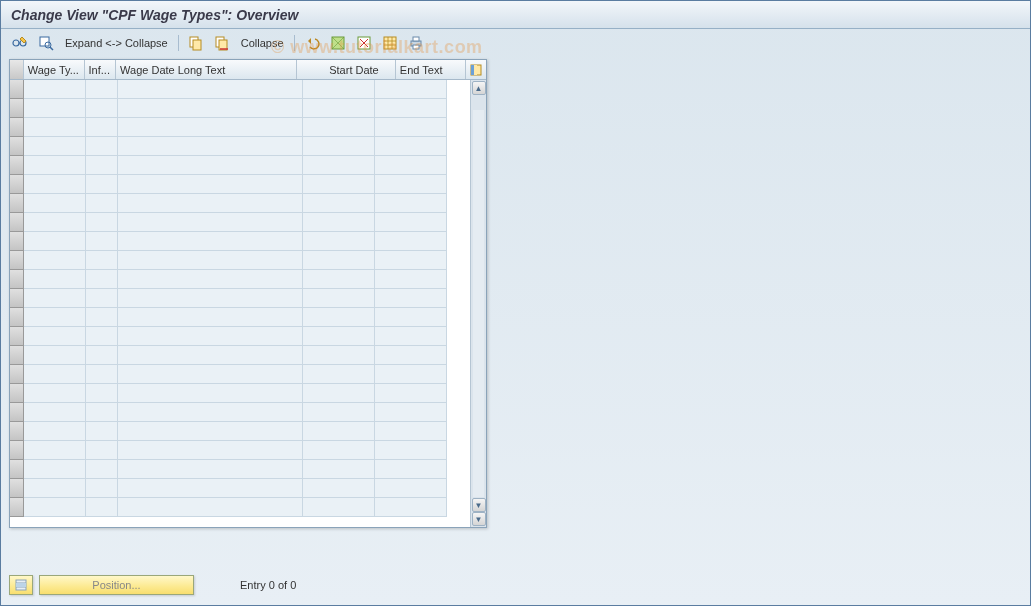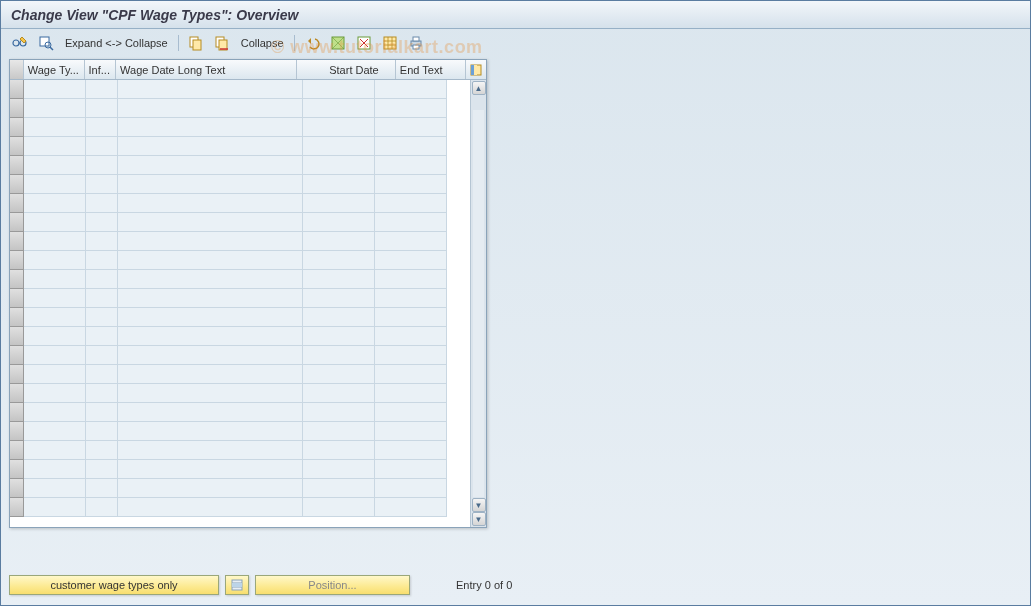--- a/index.html
+++ b/index.html
@@ -331,21 +331,20 @@
         <div class="arrow">▲</div>
         <div class="track"></div>
         <div class="arrow down">▼</div>
         <div class="arrow down2">▼</div>
       </div>
     </div>
   </div>
 </div>
 
 <div class="footer">
-  <div class="btn wide">customer wage types only</div>
   <div class="btn icon">
     <svg class="ic-sm" viewBox="0 0 12 12">
         <rect x="1" y="1" width="10" height="10" fill="#e8eff5" stroke="#8aa3b9"></rect>
         <path d="M1 4h10M1 8h10" stroke="#8aa3b9"></path>
         <rect x="1" y="4" width="10" height="4" fill="#bcd4e8"></rect>
       </svg>
   </div>
   <div class="btn pos">Position...</div>
   <span class="entry-text">Entry 0 of 0</span>
 </div>

